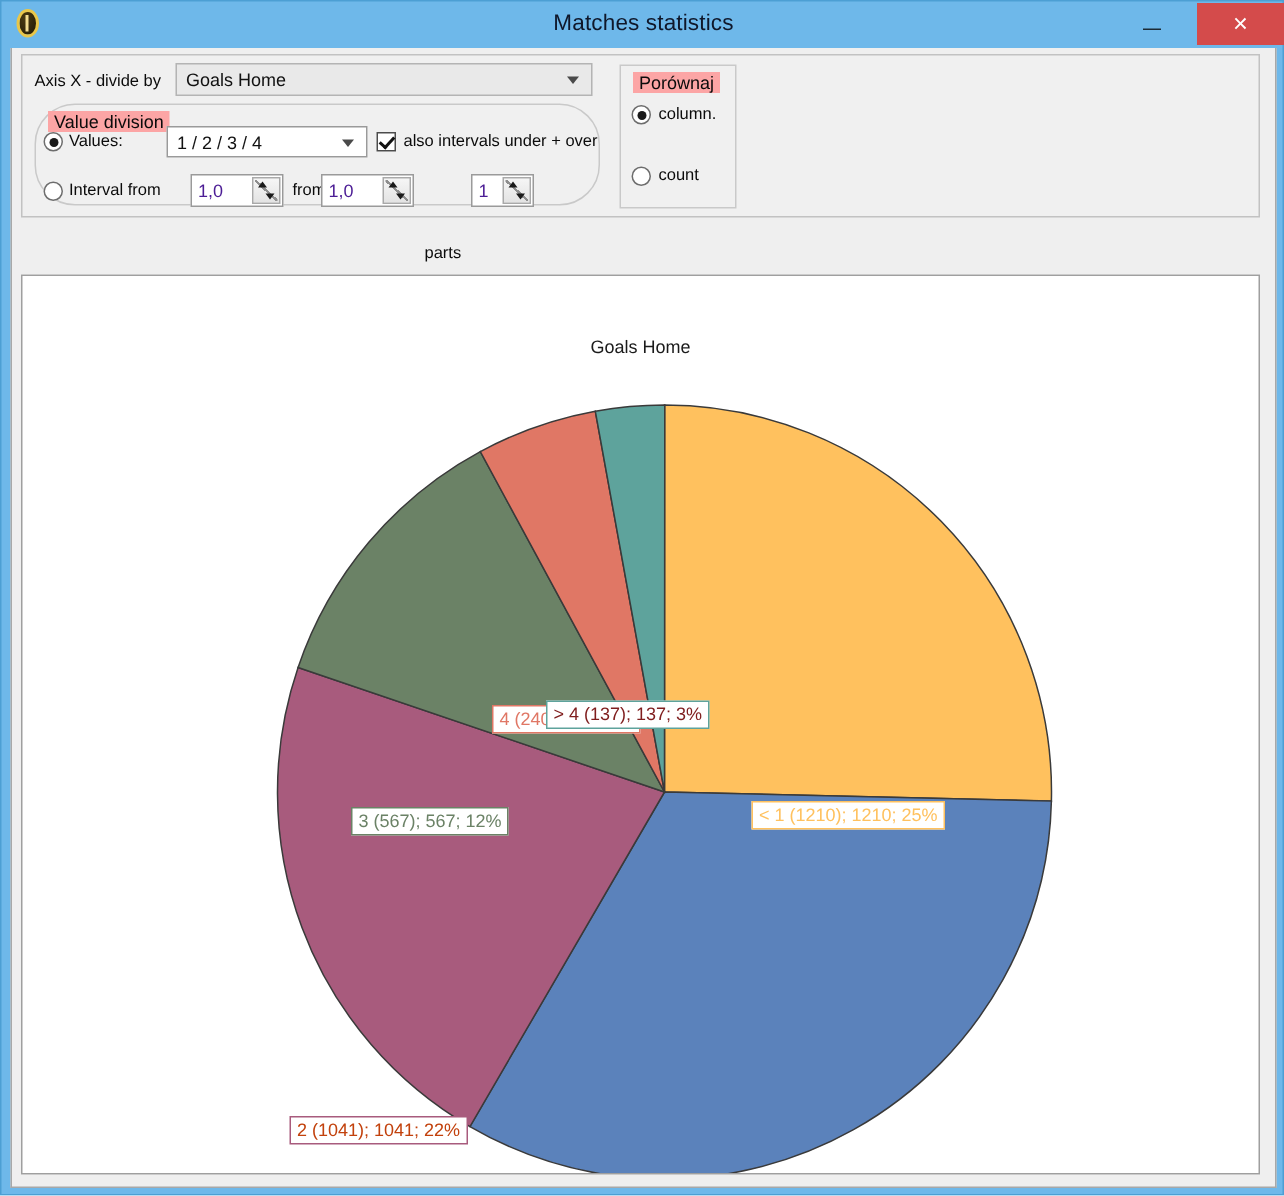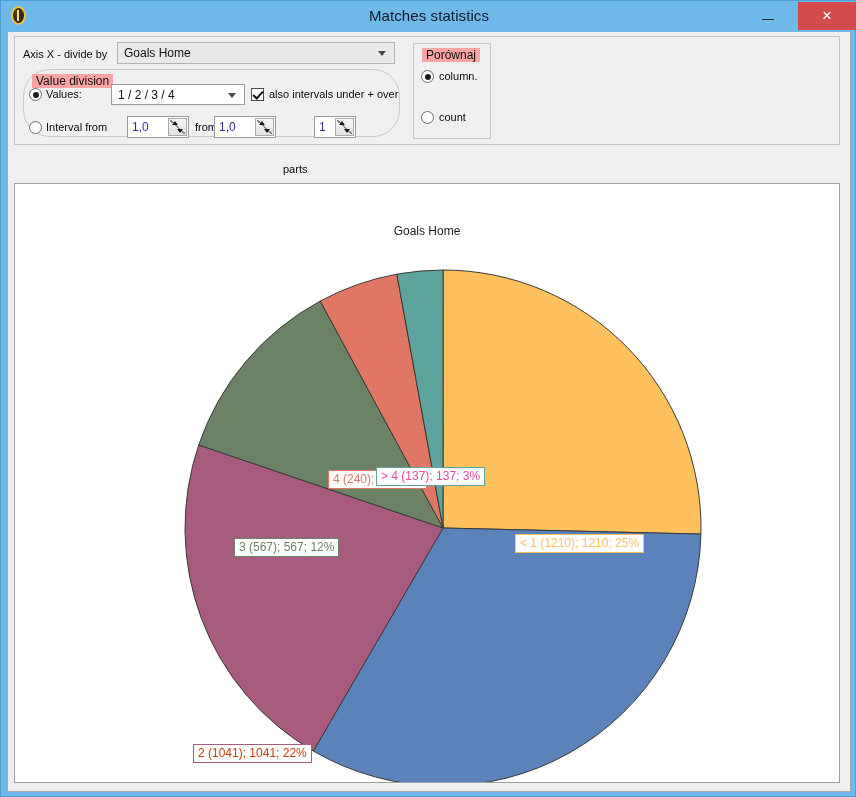--- a/index.html
+++ b/index.html
@@ -423,23 +423,23 @@
         <div class="chart-title">Goals Home</div>
         <svg class="pie-svg" id="pie-svg" width="826" height="600">
             <path d="M 428 344 L 428.00 86.00 A 258 258 0 0 1 685.93 350.08 Z" fill="#FFC15E" stroke="#3a3a3a" stroke-width="1"></path>
             <path d="M 428 344 L 685.93 350.08 A 258 258 0 0 1 298.30 567.03 Z" fill="#5B82BB" stroke="#3a3a3a" stroke-width="1"></path>
             <path d="M 428 344 L 298.30 567.03 A 258 258 0 0 1 183.72 260.98 Z" fill="#A85B7D" stroke="#3a3a3a" stroke-width="1"></path>
             <path d="M 428 344 L 183.72 260.98 A 258 258 0 0 1 305.21 117.09 Z" fill="#6B8266" stroke="#3a3a3a" stroke-width="1"></path>
             <path d="M 428 344 L 305.21 117.09 A 258 258 0 0 1 381.87 90.16 Z" fill="#E07765" stroke="#3a3a3a" stroke-width="1"></path>
             <path d="M 428 344 L 381.87 90.16 A 258 258 0 0 1 428.18 86.00 Z" fill="#5EA39C" stroke="#3a3a3a" stroke-width="1"></path>
           </svg>
         <div id="pie-labels">
-            <div class="pie-label" style="left: 500px; top: 350px; color: rgb(255, 193, 94); border-color: rgb(255, 193, 94);">&lt; 1 (1210); 1210; 25%</div>
+            <div class="pie-label" style="left: 486px; top: 350px; color: rgb(255, 193, 94); border-color: rgb(255, 193, 94);">&lt; 1 (1210); 1210; 25%</div>
             <div class="pie-label" style="left: 178px; top: 560px; color: #c2410c; border-color: rgb(168, 91, 125);">2 (1041); 1041; 22%</div>
             <div class="pie-label" style="left: 219px; top: 354px; color: rgb(107, 130, 102); border-color: rgb(107, 130, 102);">3 (567); 567; 12%</div>
             <div class="pie-label" style="left: 313px; top: 286px; color: rgb(224, 119, 101); border-color: rgb(224, 119, 101);">4 (240); 240; 5%</div>
-            <div class="pie-label" style="left: 361px; top: 283px; color: #ec4899; border-color: rgb(94, 163, 156);">&gt; 4 (137); 137; 3%</div>
+            <div class="pie-label" style="left: 349px; top: 283px; color: #7f1d1d; border-color: rgb(94, 163, 156);">&gt; 4 (137); 137; 3%</div>
           </div>
       </div>
 
     </div>
   </div>
 </div>
 
 </body></html>

